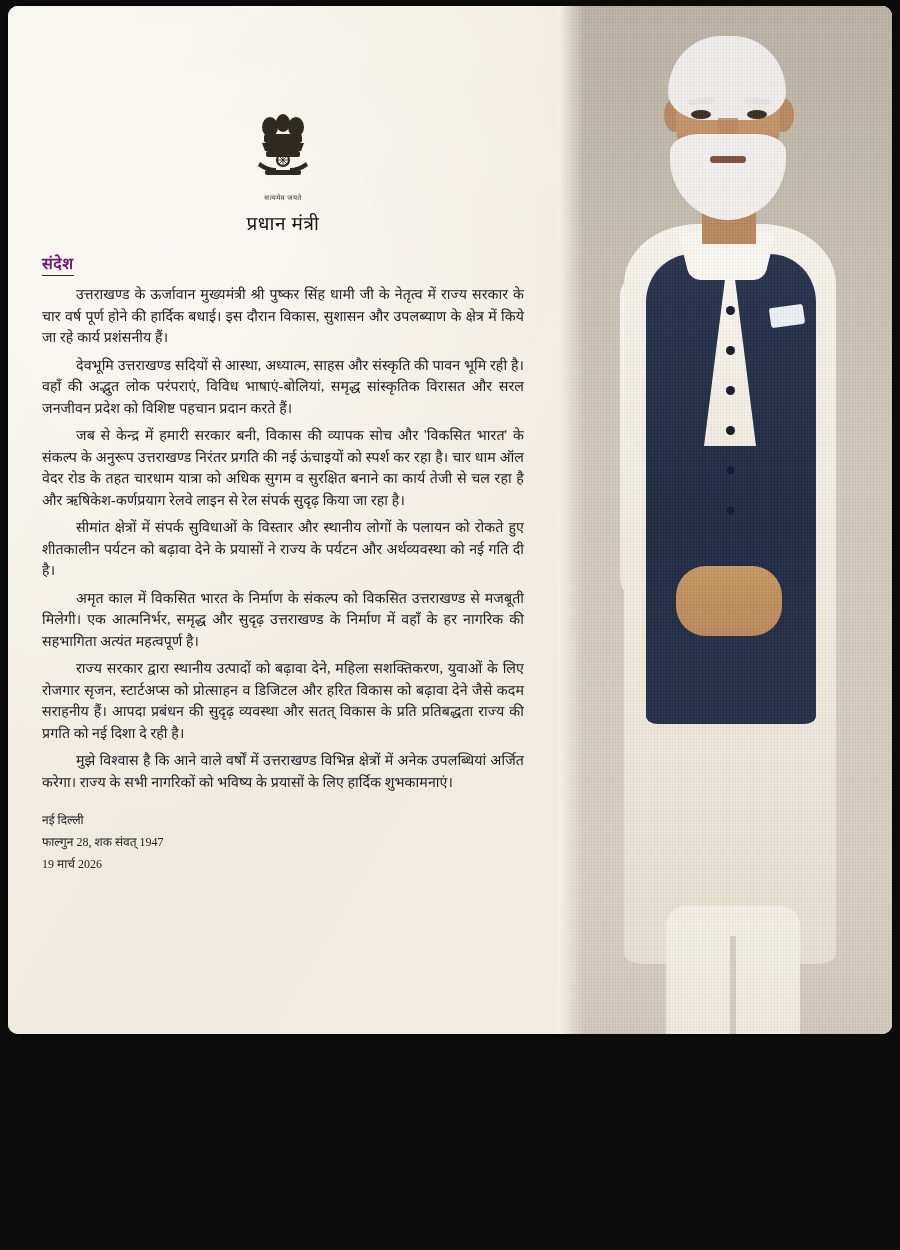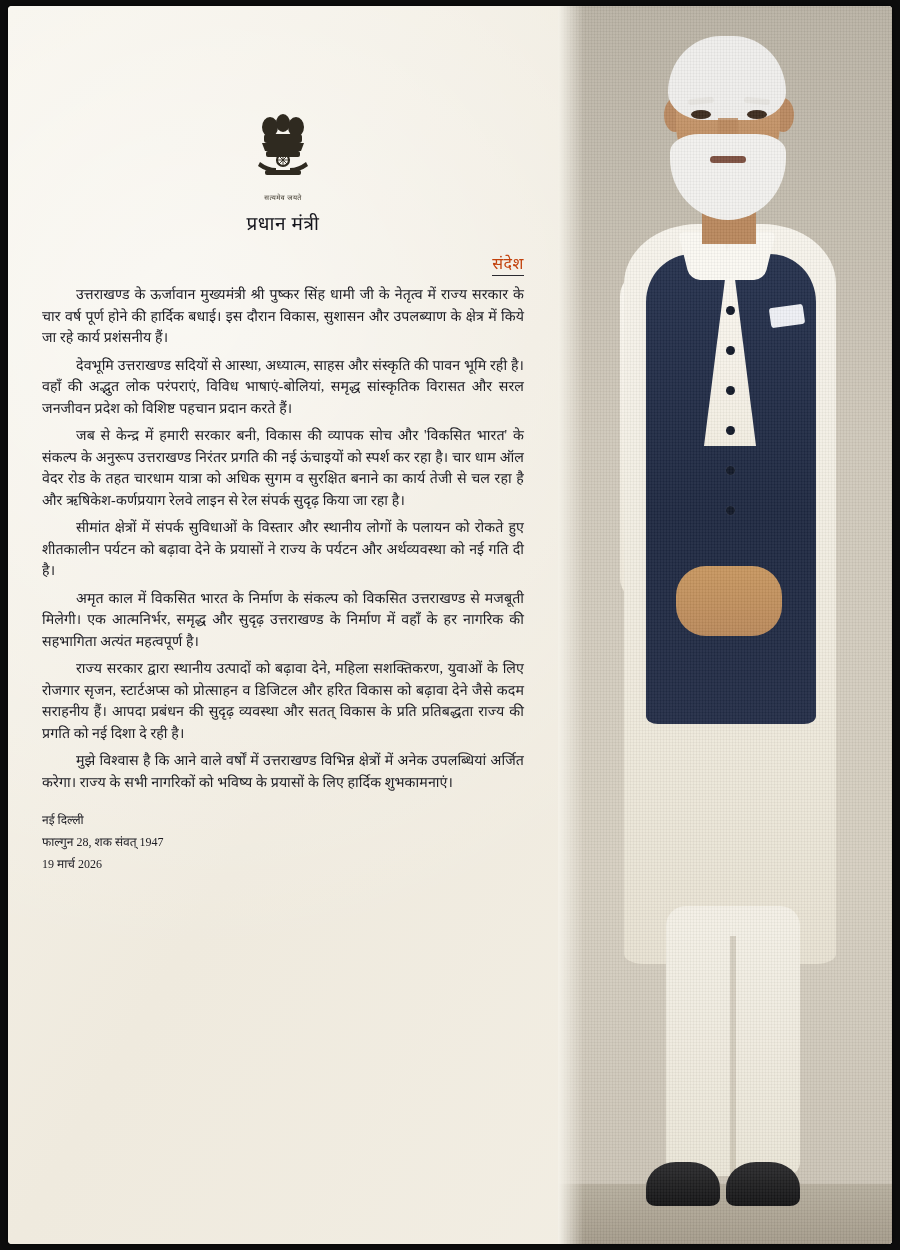--- a/index.html
+++ b/index.html
@@ -17,23 +17,23 @@
     position: relative;
     width: 900px;
     height: 1250px;
     background: #0d0d0d;
   }
   .sheet {
     position: absolute;
     left: 8px;
     top: 6px;
     width: 884px;
-    height: 1238px;
+    height: 1028px;
     background: #f4f1e8;
-    border-radius: 4px;
+    border-radius: 10px;
     overflow: hidden;
     box-shadow: 0 0 6px rgba(0,0,0,0.6);
   }
   
   .sheet::before {
     content: "";
     position: absolute;
     inset: 0;
     background:
       radial-gradient(circle at 20% 25%, rgba(255,255,255,0.55), rgba(255,255,255,0) 55%),
@@ -82,26 +82,26 @@
   }
   .ministry .en {
     font-size: 19px;
     color: #15151c;
     margin-top: 2px;
     letter-spacing: 0.3px;
     font-family: "Liberation Sans", sans-serif;
   }
 
   .msg-title {
-    text-align: right;
+    text-align: left;
     font-size: 16px;
     margin-top: 16px;
     margin-bottom: 8px;
-    color: #c2410c;
-    font-weight: normal;
+    color: #701a75;
+    font-weight: bold;
     letter-spacing: 0.5px;
     position: relative;
   }
   .msg-title span {
     position: relative;
     display: inline-block;
     padding-bottom: 1px;
     border-bottom: 1.3px solid #2a2a30;
   }
 

